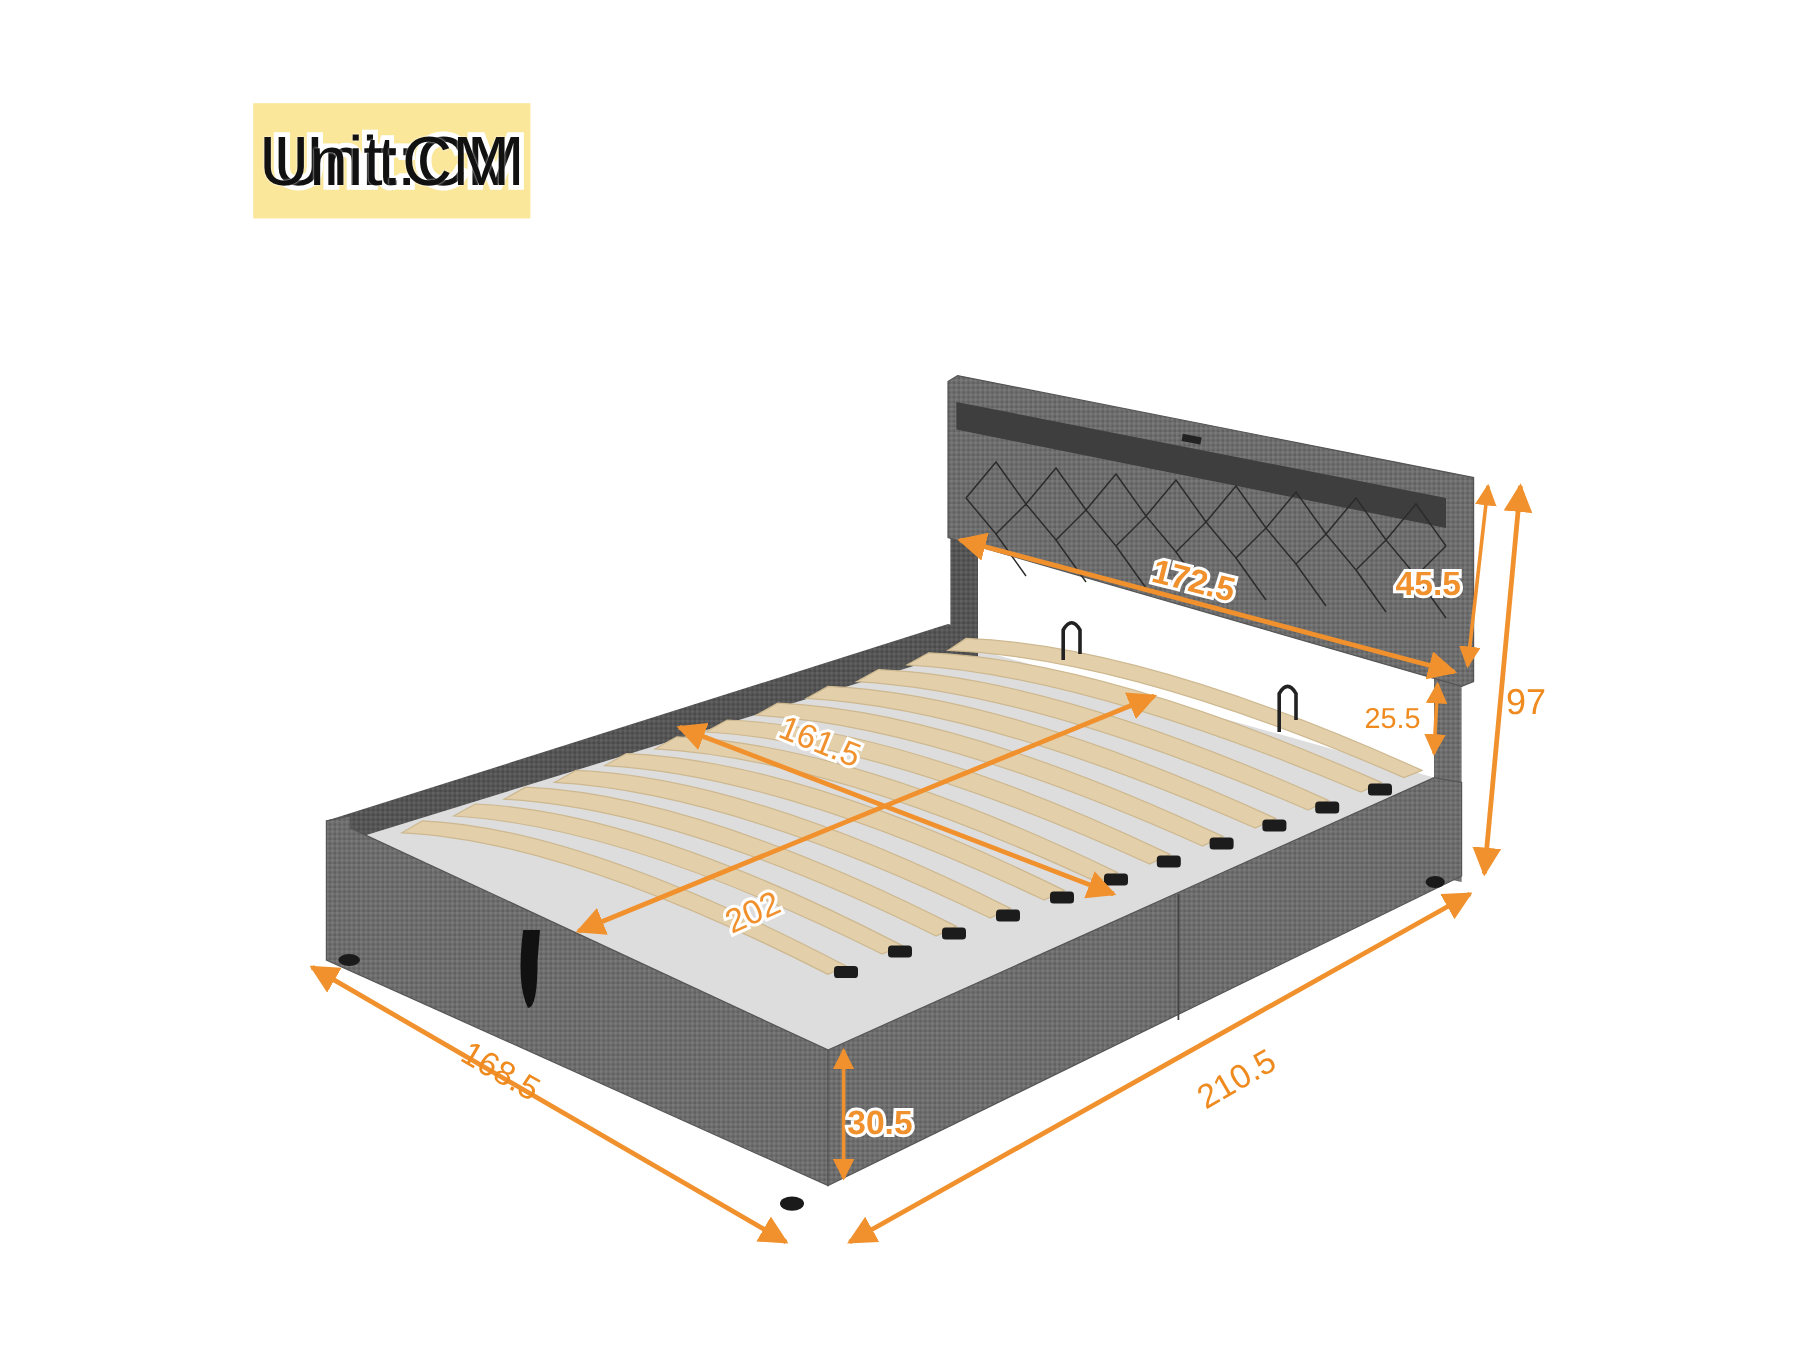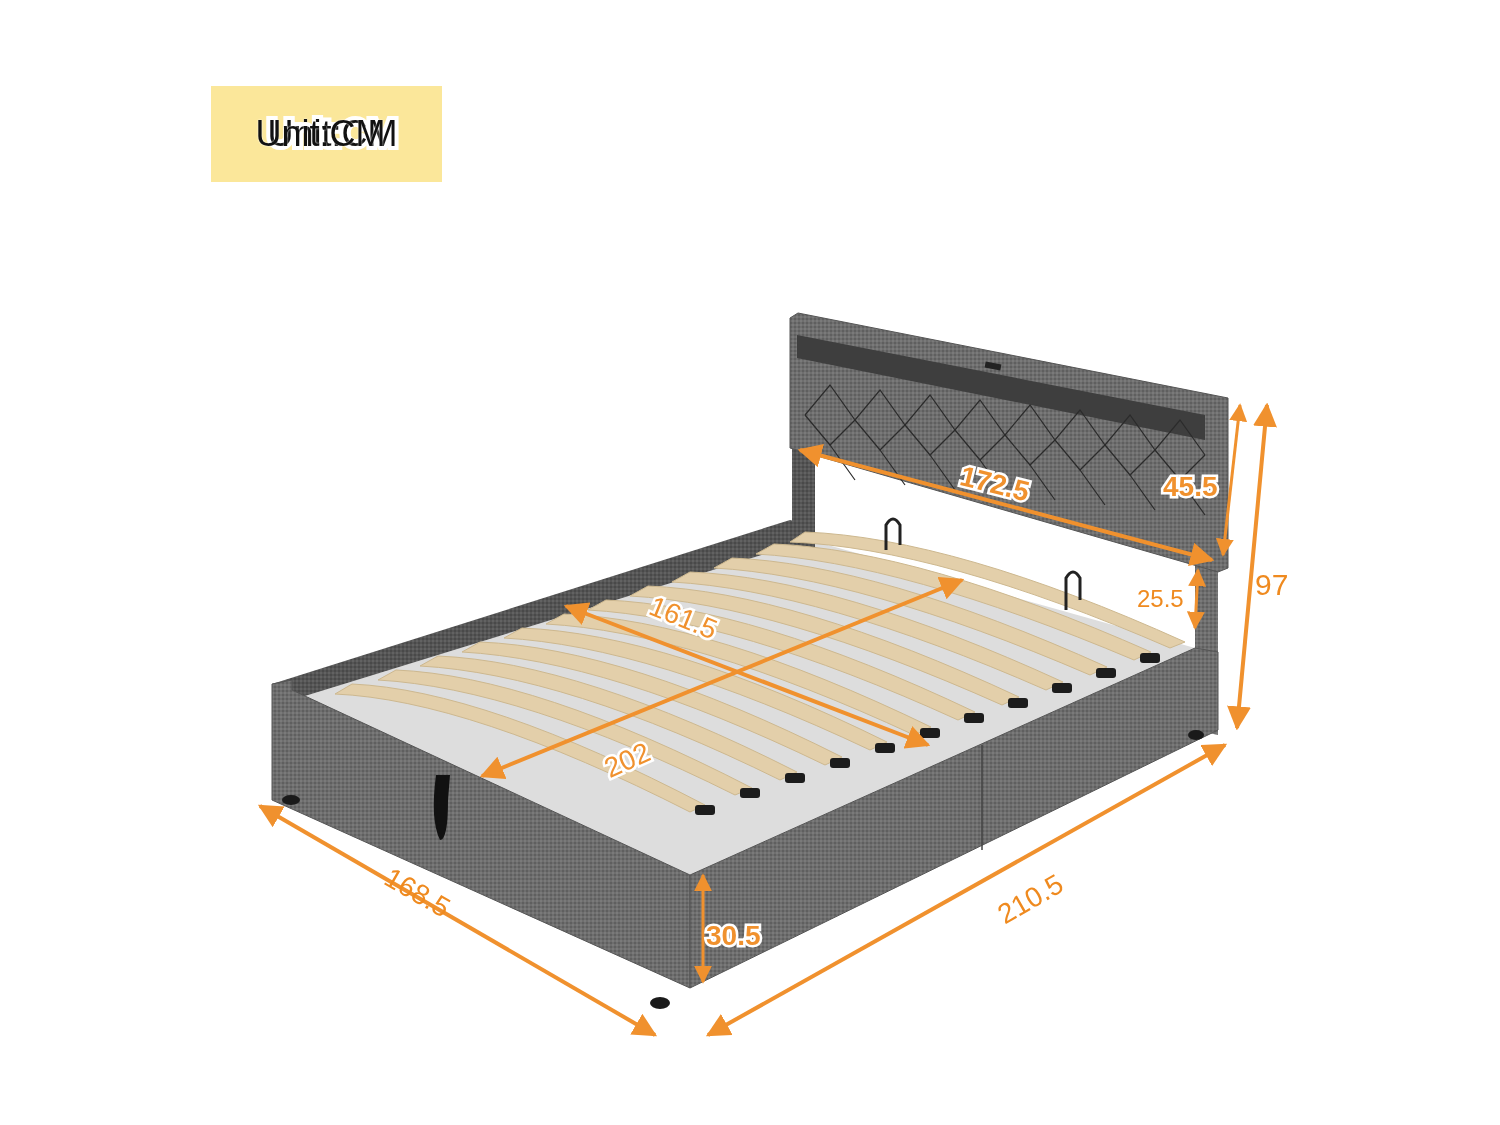--- a/index.html
+++ b/index.html
@@ -2,21 +2,21 @@
 <html><head>
   <meta charset="utf-8">
   <style>
     html, body { margin: 0; padding: 0; background: #ffffff; }
     body { width: 1500px; height: 1125px; position: relative; overflow: hidden; font-family: "Liberation Sans", sans-serif; }
     .unit-badge {
       position: absolute; left: 211px; top: 86px; width: 231px; height: 96px;
       background: #fbe79a; display: flex; align-items: center; justify-content: center;
     }
     .unit-badge span {
-      font-family: "Liberation Sans", sans-serif; font-size: 36px; color: #111;
+      font-family: "Liberation Sans", sans-serif; font-size: 58px; color: #111;
       paint-order: stroke fill; -webkit-text-stroke: 8px #ffffff;
       text-shadow: 0 0 2px #fff;
       position: relative;
       padding-left: 12px;
     }
     .unit-badge span::after {
       content: attr(data-text); position: absolute; left: 0; top: 0; -webkit-text-stroke: 0; color: #111;
     }
     svg#diagram { position: absolute; left: 0; top: 0; }
     .dim-dark { font-family: "Liberation Sans", sans-serif; font-weight: bold; font-size: 28px; fill: #f0912e; stroke: #ffffff; stroke-width: 5px; paint-order: stroke fill; }

